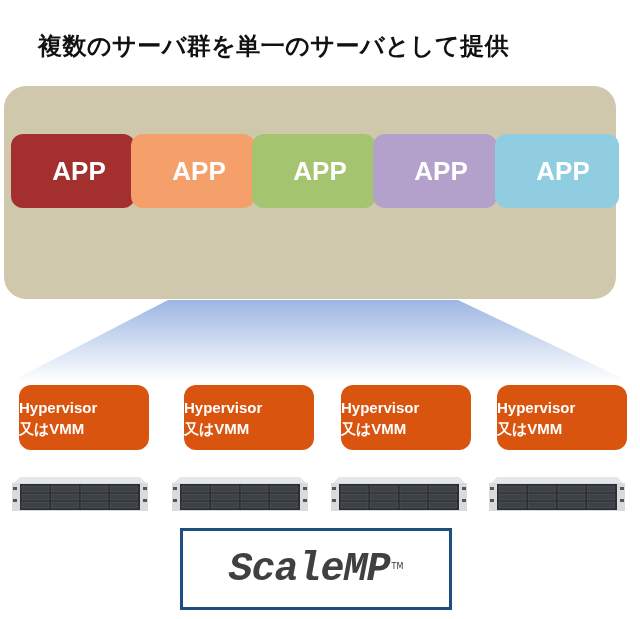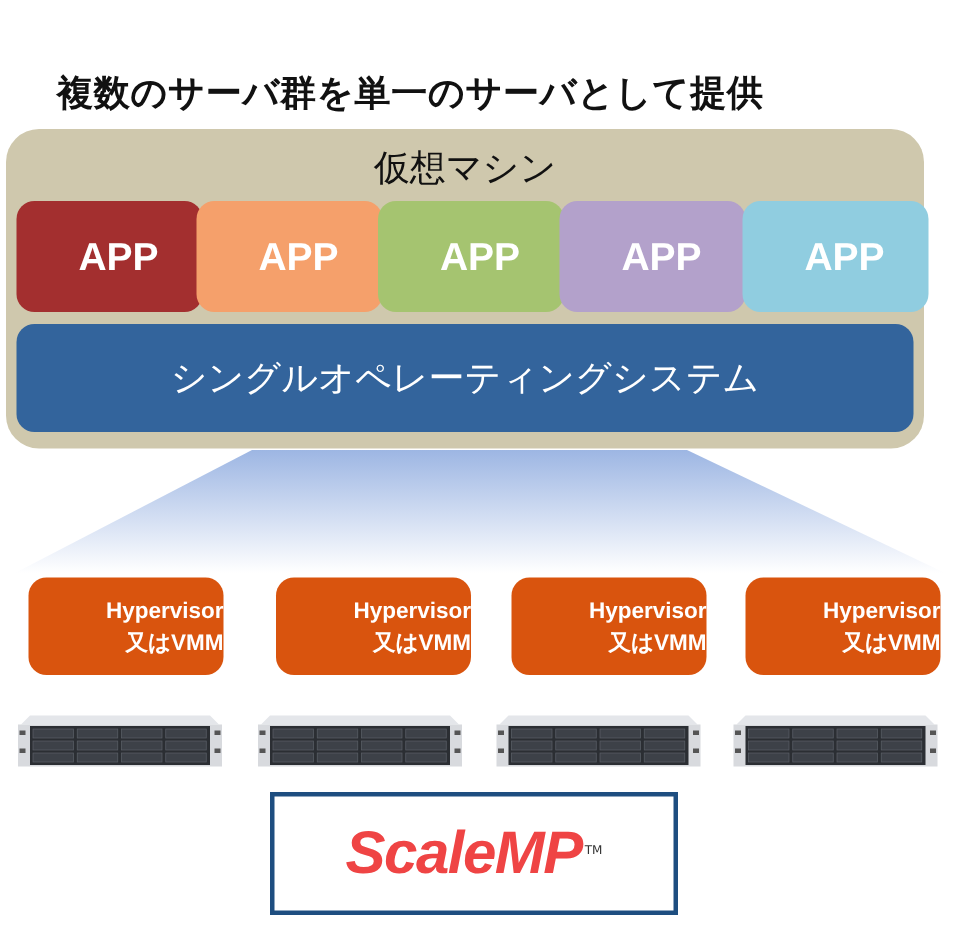--- a/index.html
+++ b/index.html
@@ -1,55 +1,53 @@
 <!DOCTYPE html>
 <html><head>
 <meta charset="utf-8">
 <style>
   html, body { margin:0; padding:0; background:#ffffff; }
   body { width:640px; height:619px; position:relative; overflow:hidden;
          font-family: "DejaVu Sans", "Liberation Sans", sans-serif; }
   .title { position:absolute; left:38px; top:30px; font-size:24px; font-weight:bold;
-           color:#111; letter-spacing:0.5px; white-space:nowrap;margin-top:16px; }
+           color:#111; letter-spacing:0.5px; white-space:nowrap; }
   .vm-box { position:absolute; left:4px; top:86px; width:612px; height:213px;
             background:#cfc8ad; border-radius:22px; }
   .vm-label { position:absolute; left:0; right:0; top:10px; text-align:center;
               font-size:24px; color:#111; }
   .app { position:absolute; top:48px; width:112px; height:74px; border-radius:12px;
          color:#fff; font-family:"Liberation Sans", sans-serif; font-weight:bold;
          font-size:26px; display:flex; align-items:center; justify-content:center;padding-left:12px; }
   .os-bar { position:absolute; left:7px; top:130px; width:598px; height:72px;
             background:#33649c; border-radius:12px; color:#fff; font-size:24px;
             display:flex; align-items:center; justify-content:center; }
   .beam { position:absolute; left:0; top:300px; width:640px; height:82px; }
   .hv { position:absolute; top:385px; width:130px; height:65px; background:#d9540e;
         border-radius:12px; color:#fff; font-family:"Liberation Sans", sans-serif;
-        font-weight:bold; font-size:15px; line-height:21px; text-align:right;
+        font-weight:bold; font-size:15px; line-height:21px; text-align:left;
         display:flex; flex-direction:column; justify-content:center; }
   .server { position:absolute; top:473px; width:140px; height:40px; }
   .logo-box { position:absolute; left:180px; top:528px; width:272px; height:82px;
               border:3px solid #1e4e80; box-sizing:border-box; background:#fff;
               display:flex; align-items:center; justify-content:center; }
-  .logo-text { font-family:Liberation Sans, sans-serif; font-weight:bold; font-style:italic;
-               font-size:40px; color:#ef4444; letter-spacing:-1px; }
+  .logo-text { font-family:Liberation Mono, monospace; font-weight:bold; font-style:italic;
+               font-size:40px; color:#404040; letter-spacing:-1px; }
   .tm { font-size:8px; color:#333; font-style:normal; margin-left:2px; align-self:flex-end; margin-bottom:36px; }
 </style>
 </head>
 <body>
 
 <div class="title">複数のサーバ群を単一のサーバとして提供</div>
 
 <div class="vm-box">
-  <div class="vm-label">仮想マシン</div>
   <div class="app" style="left: 7px; background: rgb(163, 47, 47);">APP</div>
   <div class="app" style="left: 127px; background: rgb(245, 160, 107);">APP</div>
   <div class="app" style="left: 248px; background: rgb(165, 196, 112);">APP</div>
   <div class="app" style="left: 369px; background: rgb(179, 161, 203);">APP</div>
   <div class="app" style="left: 491px; background: rgb(144, 205, 224);">APP</div>
-  <div class="os-bar" style="background: rgb(51, 100, 156);">シングルオペレーティングシステム</div>
 </div>
 
 <svg class="beam" viewBox="0 0 640 82">
   <defs>
     <linearGradient id="bg" x1="0" y1="0" x2="0" y2="1">
       <stop offset="0" stop-color="#9db6e3"></stop>
       <stop offset="1" stop-color="#ffffff"></stop>
     </linearGradient>
   </defs>
   <polygon points="168,0 458,0 630,82 10,82" fill="url(#bg)"></polygon>

